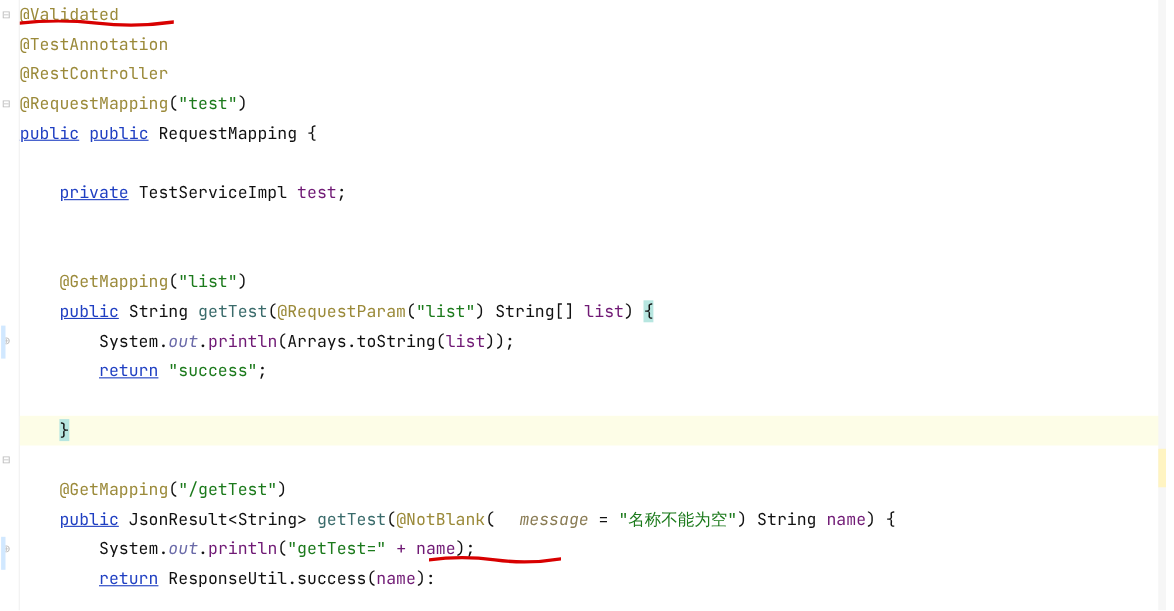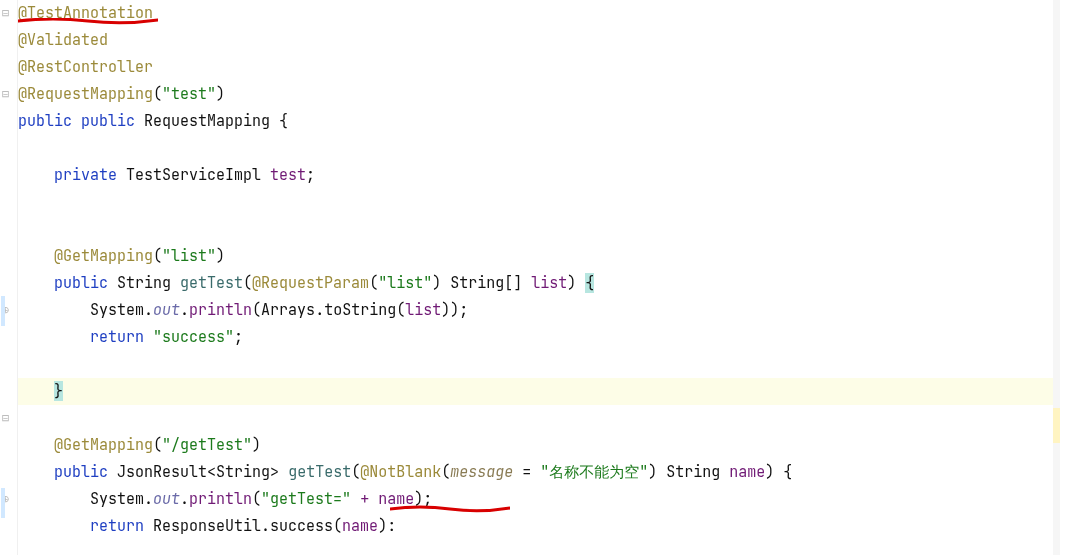--- a/index.html
+++ b/index.html
@@ -39,29 +39,29 @@
   .line {
     height: 27px;
     line-height: 27px;
     white-space: pre;
     position: relative;
   }
   .line.hl-closing {
     background: #fdfde7;
   }
   .ann { color: #9b8a3a; }
-  .kw { color: #1f3fc2; }
+  .kw { color: #1f3fc2; text-decoration: underline; }
   .typ { color: #111111; }
   .mth { color: #3a6b6b; }
   .str { color: #1c7a1c; }
   .pun { color: #111111; }
   .id { color: #701a75; }
   .field-static { color: #6a6aa8; font-style: italic; text-align: center; }
   .method-static { color: #111111; }
-  .arg-name { color: #8a7c55; font-style: italic; }
+  .arg-name { color: #8a7c55; font-style: italic; margin-left: 22px; }
   .bg-brace {
     background: #b7e6e0;
   }
 
   .fold-icon {
     position: absolute;
     left: 2px;
     width: 10px;
     height: 10px;
     color: #bdbdbd;
@@ -107,23 +107,23 @@
     <div class="fold-icon" style="top:89px">⊟</div>
     <div class="fold-icon" style="top:305px">⊕</div>
     <div class="fold-icon" style="top:413px">⊟</div>
     <div class="fold-icon" style="top:494px">⊕</div>
     <div class="change-bar" style="top:296px; height:30px"></div>
     <div class="change-bar" style="top:488px; height:30px"></div>
   </div>
 
   <div class="code-area">
 
+    <div class="line"><span class="ann">@Validated</span></div>
+
     <div class="line"><span class="ann">@TestAnnotation</span></div>
-
-    <div class="line"><span class="ann">@Validated</span></div>
 
     <div class="line"><span class="ann">@RestController</span></div>
 
     <div class="line"><span class="ann">@RequestMapping</span><span class="pun">(</span><span class="str">"test"</span><span class="pun">)</span></div>
 
     <div class="line"><span class="kw">public</span><span> </span><span class="kw">public</span><span> </span><span class="typ">RequestMapping</span><span class="pun"> {</span></div>
 
     <div class="line"></div>
 
 

